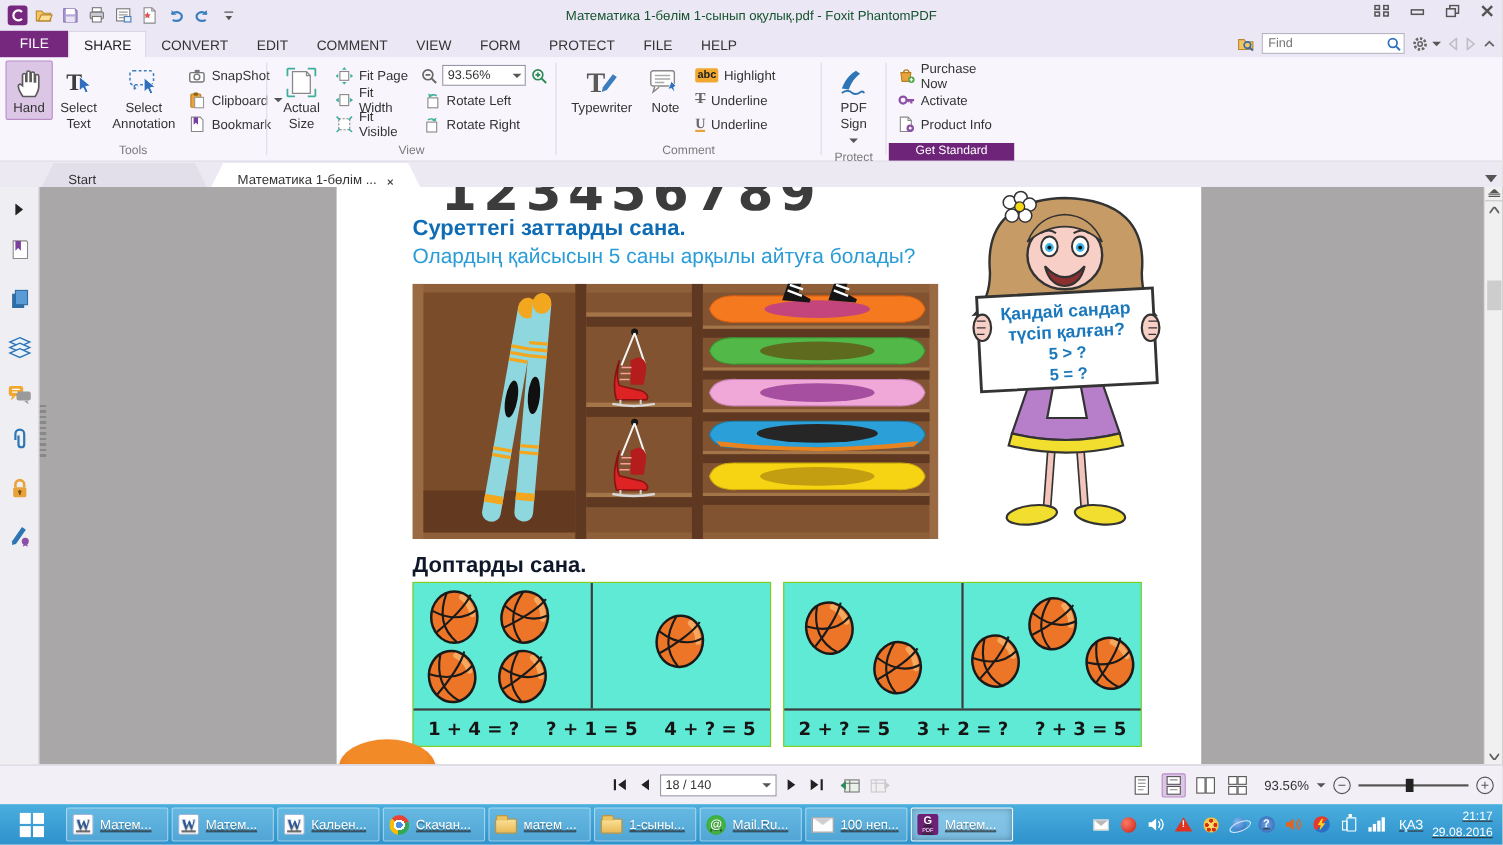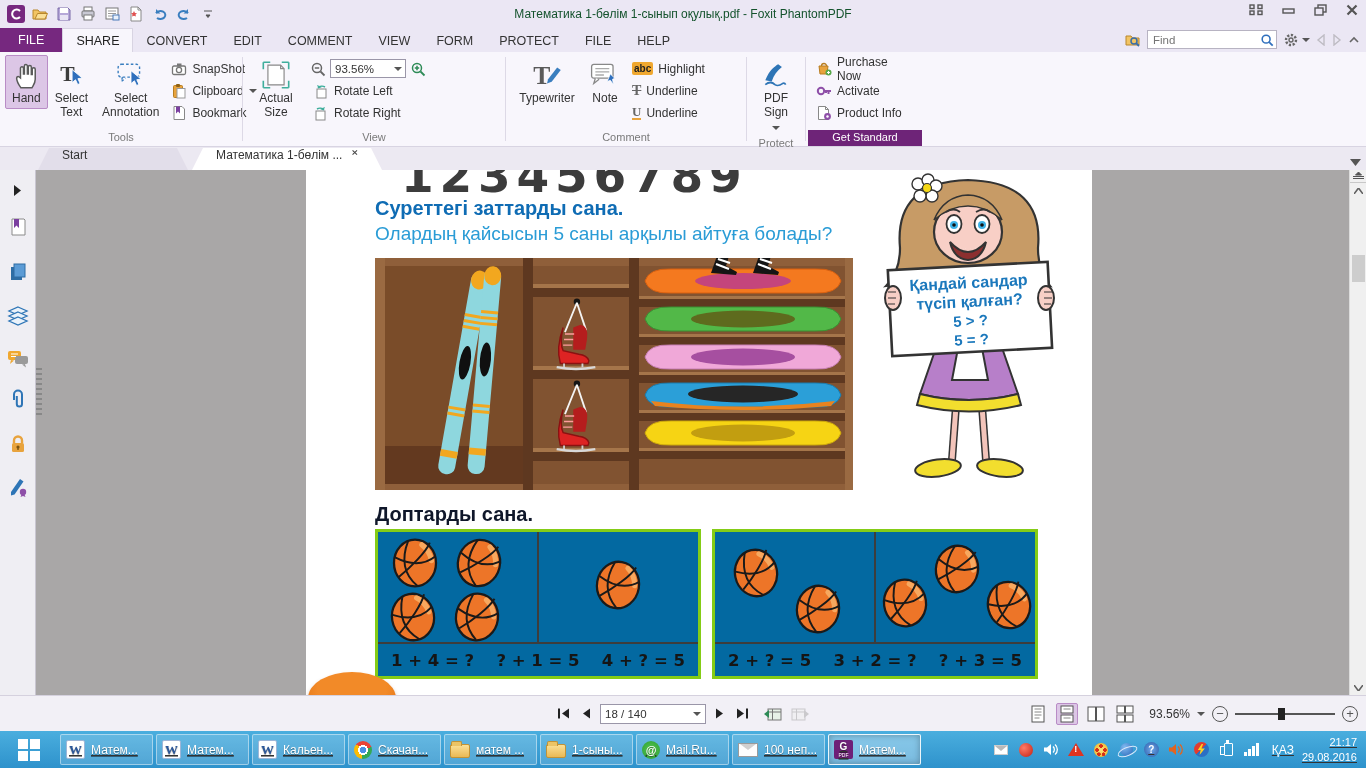--- a/index.html
+++ b/index.html
@@ -40,21 +40,21 @@
   .abc-badge { background:#f0a830; color:#222; font-size:10px; font-weight:bold; padding:0 2px; border-radius:2px; line-height:13px; }
   .strike-glyph { font-family:"Liberation Serif",serif; font-weight:bold; color:#666; text-decoration:line-through; font-size:14px; }
   .under-glyph { font-family:"Liberation Serif",serif; font-weight:bold; color:#666; font-size:13px; border-bottom:2px solid #e8a33d; line-height:12px; }
   .combo { background:#fff; border:1px solid #9a96a8; height:19px; display:flex; align-items:center; font-size:11.5px; }
   .combo .cval { padding:0 4px; flex:1; }
   .caret { width:0; height:0; border-left:4px solid transparent; border-right:4px solid transparent; border-top:4px solid #555; }
   .zoomrow { display:flex; align-items:center; gap:4px; height:19px; }
 
   
   .doc-tabs { height:23px; background:#ece9f2; display:flex; align-items:flex-end; padding-left:38px; position:relative; }
-  .dtab { height:22px; display:flex; align-items:flex-start; gap:10px; padding:0 24px; font-size:12px; color:#333;
+  .dtab { height:22px; display:flex; align-items:flex-end; gap:10px; padding:0 24px; font-size:12px; color:#333;
           clip-path:polygon(11px 0, calc(100% - 11px) 0, 100% 100%, 0 100%); background:#e2deea; }
   .dtab.active { background:#fff; }
   .tab-overflow { position:absolute; right:5px; bottom:4px; }
 
   
   .workspace { height:525px; display:flex; position:relative; }
   .sidebar { width:36px; background:#efeef3; border-right:1px solid #c9c6d1; display:flex; flex-direction:column; align-items:center; }
   .sb-btn { width:28px; height:28px; display:flex; align-items:center; justify-content:center; }
   .doc-area { flex:1; position:relative; background:#a9a7a7; overflow:hidden; }
   .drag-dots { position:absolute; left:0px; top:198px; width:6px; height:50px;
@@ -62,21 +62,21 @@
   .pdf-page { position:absolute; left:270px; top:0; width:786px; height:100%; background:#fff; overflow:hidden; }
 
   .numbers-row { position:absolute; left:92px; top:-22px; display:flex; }
   .numbers-row span { width:38.5px; text-align:center; font-size:47px; font-weight:bold; color:#3c3c3c; font-family:"DejaVu Sans",sans-serif; }
   .pdf-heading { position:absolute; left:69px; top:27px; font-size:20px; font-weight:bold; color:#0f6cb4; }
   .pdf-subheading { position:absolute; left:69px; top:53px; font-size:19px; color:#2a9cd6; }
   .shelf { position:absolute; left:69px; top:88px; width:478px; height:232px; }
   .girl { position:absolute; left:574px; top:0px; width:180px; height:318px; }
   .balls-heading { position:absolute; left:69px; top:333px; font-size:20px; font-weight:bold; color:#0f172a; }
 
-  .balls-table { position:absolute; top:359px; width:326px; height:150px; border:3px solid #84cc16; background:#0369a1; display:flex; flex-direction:column; }
+  .balls-table { position:absolute; top:359px; width:326px; height:150px; border:1px solid #84cc16; background:#5eead4; display:flex; flex-direction:column; }
   .balls-table.t1 { left:69px; } .balls-table.t2 { left:406px; }
   .bt-cells { flex:1; display:flex; border-bottom:2px solid #3d3d3d; }
   .bt-cell { flex:1; position:relative; }
   .bt-cell + .bt-cell { border-left:2px solid #3d3d3d; }
   .bt-eq { height:32px; display:flex; align-items:center; justify-content:space-between; padding:0 13px; font-size:16.5px; font-weight:bold; color:#151515; font-family:"DejaVu Sans",sans-serif; }
   .basketball { position:absolute; width:46px; height:50px; }
   .orange-dome { position:absolute; left:2px; top:502px; width:88px; height:52px; border-radius:50%;
                  background:radial-gradient(ellipse at 50% 30%, #f28a28 0 55%, #df6e10 100%); box-shadow:0 3px 4px rgba(90,40,0,.35); }
 
   
@@ -386,20 +386,43 @@
 
   <div class="rgroup" style="width:262px">
     <div class="rg-items">
       <div class="big-btn" style="width:56px">
         <svg width="30" height="30" viewBox="0 0 26 26">
             <path d="M2 2 h6 M2 2 v6 M24 2 h-6 M24 2 v6 M2 24 h6 M2 24 v-6 M24 24 h-6 M24 24 v-6" stroke="#3fae9c" stroke-width="1.4" fill="none"></path>
             <path d="M6 4.5 h11 l3 3 V21.5 H6z" fill="#fff" stroke="#888"></path>
             <path d="M17 4.5 v3 h3" fill="none" stroke="#888"></path>
           </svg>
         <span>Actual Size</span>
+      </div>
+      <div class="btn-col">
+        <div class="small-btn">
+          <svg class="i16" viewBox="0 0 16 16">
+              <rect x="4" y="4" width="8" height="8" fill="#fff" stroke="#888"></rect>
+              <path d="M8 0 l2 2.5 h-4z M8 16 l2-2.5 h-4z M0 8 l2.5-2 v4z M16 8 l-2.5-2 v4z" fill="#3fae9c"></path>
+            </svg>
+          <span>Fit Page</span>
+        </div>
+        <div class="small-btn">
+          <svg class="i16" viewBox="0 0 16 16">
+              <rect x="4" y="3" width="8" height="10" fill="#fff" stroke="#888"></rect>
+              <path d="M0 8 l3-2.2 v4.4z M16 8 l-3-2.2 v4.4z" fill="#3fae9c"></path>
+            </svg>
+          <span>Fit Width</span>
+        </div>
+        <div class="small-btn">
+          <svg class="i16" viewBox="0 0 16 16">
+              <rect x="3" y="3" width="10" height="10" fill="#fff" stroke="#888" stroke-dasharray="2 1.4"></rect>
+              <path d="M1 1 l3 3 M15 1 l-3 3 M1 15 l3-3 M15 15 l-3-3" stroke="#3fae9c" stroke-width="1.4"></path>
+            </svg>
+          <span>Fit Visible</span>
+        </div>
       </div>
       <div class="btn-col" style="padding-left:6px">
         <div class="zoomrow">
           <span>
               <svg class="i16" viewBox="0 0 16 16">
                 <circle cx="7" cy="7" r="4.5" fill="none" stroke="#666" stroke-width="1.5"></circle>
                 <path d="M10.5 10.5 l4 4" stroke="#666" stroke-width="1.8"></path>
                 <path d="M4.8 7 h4.4" stroke="#666" stroke-width="1.5"></path>
               </svg>
             </span>

